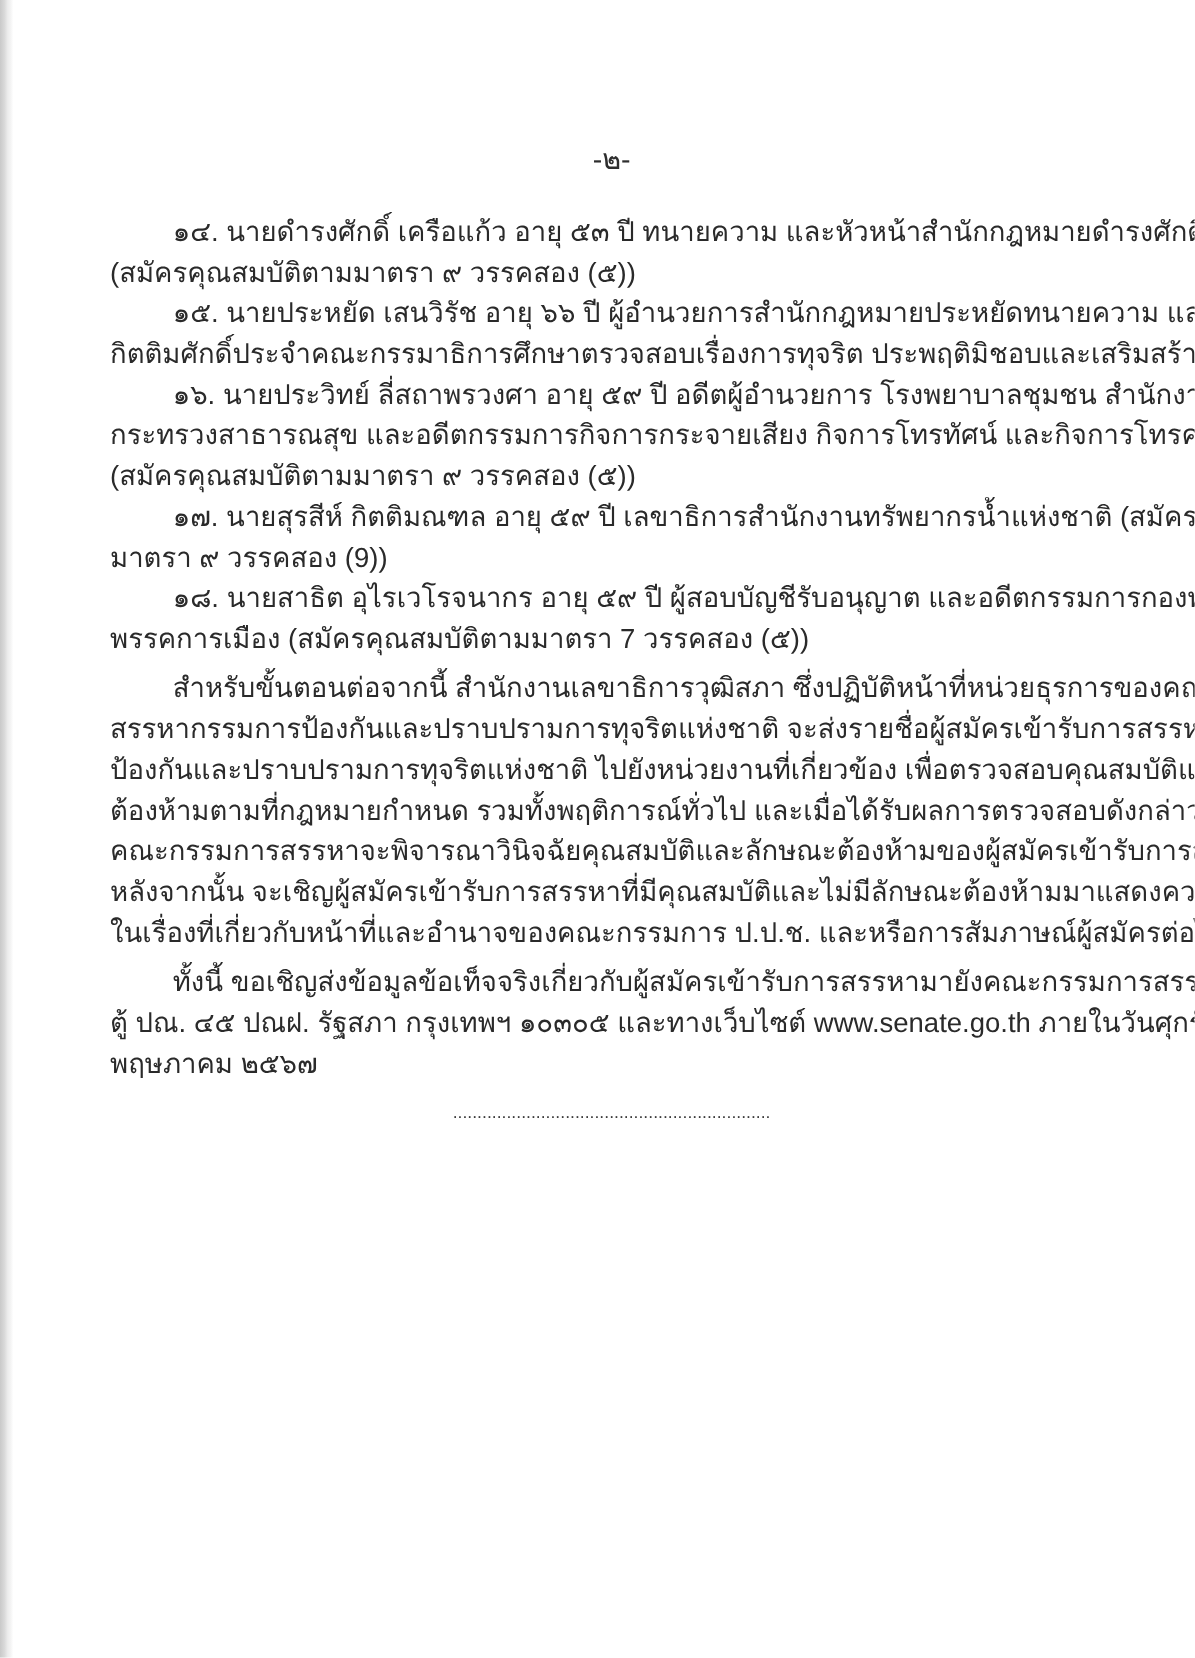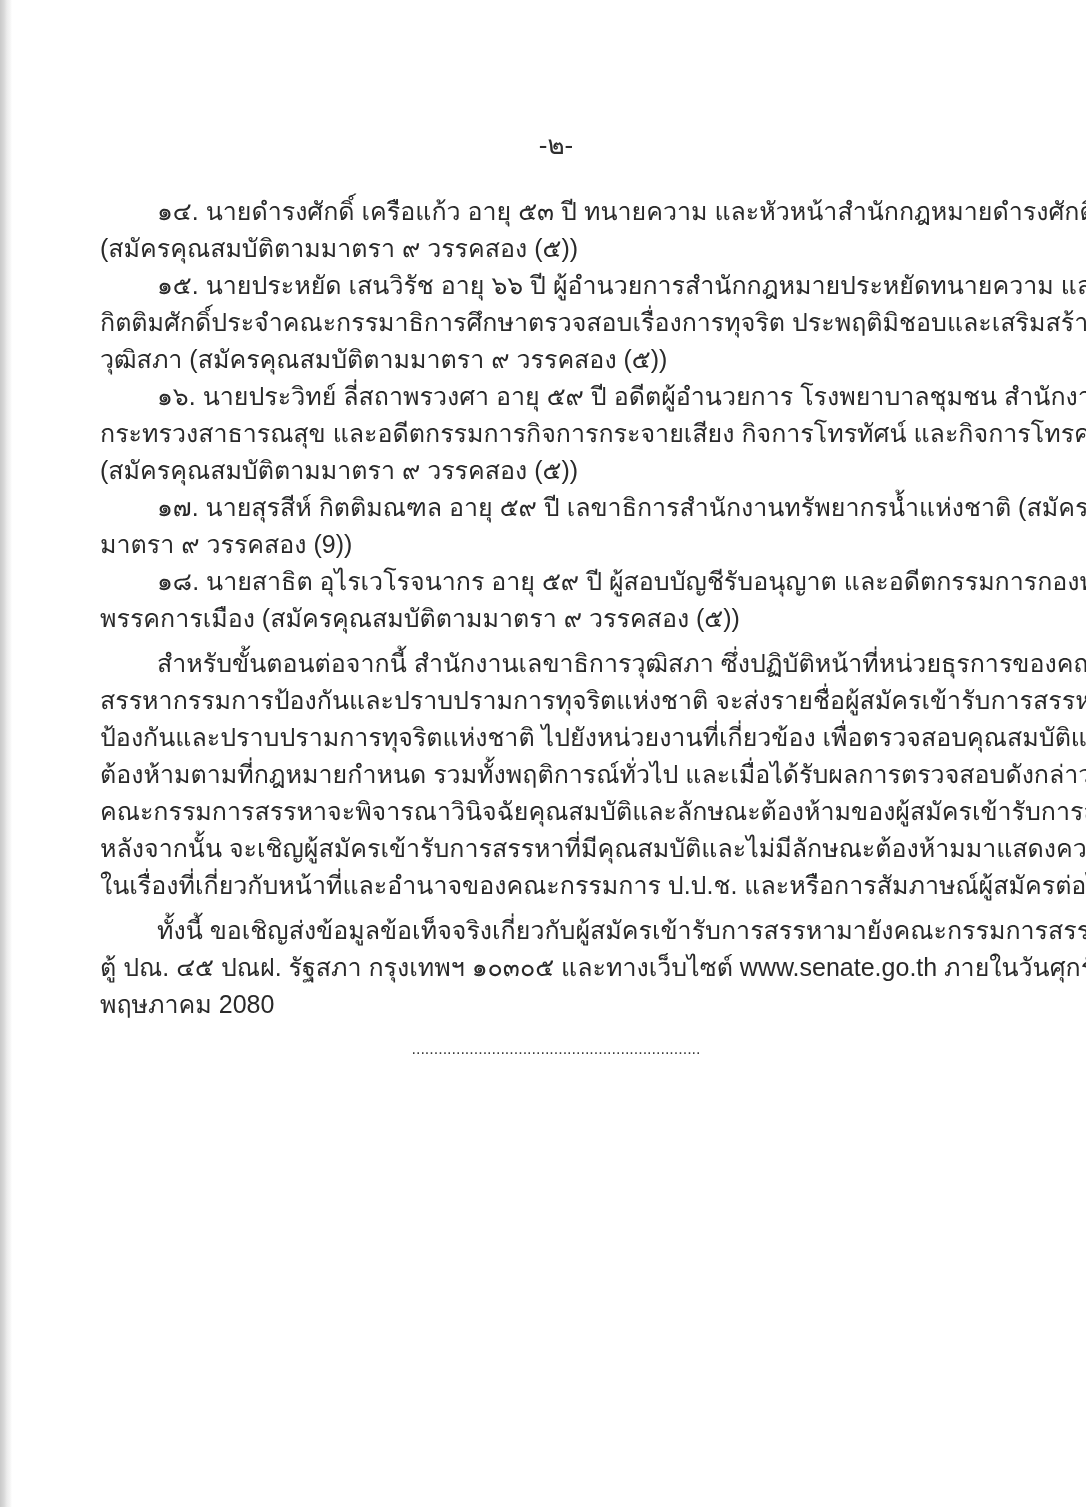--- a/index.html
+++ b/index.html
@@ -72,44 +72,43 @@
 
   <div class="doc-body">
 
     <div class="para">
         <div class="line first">๑๔. นายดำรงศักดิ์ เครือแก้ว อายุ ๕๓ ปี ทนายความ และหัวหน้าสำนักกฎหมายดำรงศักดิ์ เครือแก้ว</div>
         <div class="line">(สมัครคุณสมบัติตามมาตรา ๙ วรรคสอง (๕))</div>
       </div>
       <div class="para">
         <div class="line first">๑๕. นายประหยัด เสนวิรัช อายุ ๖๖ ปี ผู้อำนวยการสำนักกฎหมายประหยัดทนายความ และที่ปรึกษา</div>
         <div class="line">กิตติมศักดิ์ประจำคณะกรรมาธิการศึกษาตรวจสอบเรื่องการทุจริต ประพฤติมิชอบและเสริมสร้างธรรมาภิบาล</div>
-        <div class="line">วุฒิสภา (สมัครคุณสมบัติตามมาตรา ๙ วรรคสอง (๕))</div>
       </div>
       <div class="para">
         <div class="line first">๑๖. นายประวิทย์ ลี่สถาพรวงศา อายุ ๕๙ ปี อดีตผู้อำนวยการ โรงพยาบาลชุมชน สำนักงานปลัด</div>
         <div class="line">กระทรวงสาธารณสุข และอดีตกรรมการกิจการกระจายเสียง  กิจการโทรทัศน์ และกิจการโทรคมนาคมแห่งชาติ</div>
         <div class="line">(สมัครคุณสมบัติตามมาตรา ๙ วรรคสอง (๕))</div>
       </div>
       <div class="para">
         <div class="line first">๑๗. นายสุรสีห์ กิตติมณฑล อายุ ๕๙ ปี เลขาธิการสำนักงานทรัพยากรน้ำแห่งชาติ (สมัครคุณสมบัติตาม</div>
         <div class="line">มาตรา ๙ วรรคสอง (9))</div>
       </div>
       <div class="para">
         <div class="line first">๑๘. นายสาธิต อุไรเวโรจนากร อายุ  ๕๙ ปี ผู้สอบบัญชีรับอนุญาต และอดีตกรรมการกองทุนพัฒนา</div>
-        <div class="line">พรรคการเมือง (สมัครคุณสมบัติตามมาตรา ๙ วรรคสอง  (๕))</div>
+        <div class="line">พรรคการเมือง (สมัครคุณสมบัติตามมาตรา 7 วรรคสอง  (๕))</div>
       </div>
       <div class="para spaced">
         <div class="line first">สำหรับขั้นตอนต่อจากนี้ สำนักงานเลขาธิการวุฒิสภา ซึ่งปฏิบัติหน้าที่หน่วยธุรการของคณะกรรมการ</div>
         <div class="line">สรรหากรรมการป้องกันและปราบปรามการทุจริตแห่งชาติ จะส่งรายชื่อผู้สมัครเข้ารับการสรรหาเป็นกรรมการ</div>
         <div class="line">ป้องกันและปราบปรามการทุจริตแห่งชาติ ไปยังหน่วยงานที่เกี่ยวข้อง เพื่อตรวจสอบคุณสมบัติและลักษณะ</div>
         <div class="line">ต้องห้ามตามที่กฎหมายกำหนด รวมทั้งพฤติการณ์ทั่วไป และเมื่อได้รับผลการตรวจสอบดังกล่าวมาแล้ว</div>
         <div class="line">คณะกรรมการสรรหาจะพิจารณาวินิจฉัยคุณสมบัติและลักษณะต้องห้ามของผู้สมัครเข้ารับการสรรหา</div>
         <div class="line">หลังจากนั้น จะเชิญผู้สมัครเข้ารับการสรรหาที่มีคุณสมบัติและไม่มีลักษณะต้องห้ามมาแสดงความคิดเห็น</div>
         <div class="line">ในเรื่องที่เกี่ยวกับหน้าที่และอำนาจของคณะกรรมการ ป.ป.ช. และหรือการสัมภาษณ์ผู้สมัครต่อไป</div>
       </div>
       <div class="para spaced">
         <div class="line first">ทั้งนี้ ขอเชิญส่งข้อมูลข้อเท็จจริงเกี่ยวกับผู้สมัครเข้ารับการสรรหามายังคณะกรรมการสรรหาได้ที่</div>
         <div class="line">ตู้ ปณ. ๔๕ ปณฝ. รัฐสภา กรุงเทพฯ ๑๐๓๐๕ และทางเว็บไซต์ www.senate.go.th ภายในวันศุกร์ที่ ๓</div>
-        <div class="line">พฤษภาคม 2080</div>
+        <div class="line">พฤษภาคม ๒๕๖๗</div>
       </div>
       <div class="divider">.................................................................</div>
   </div>
 </div>
 
 </body></html>

